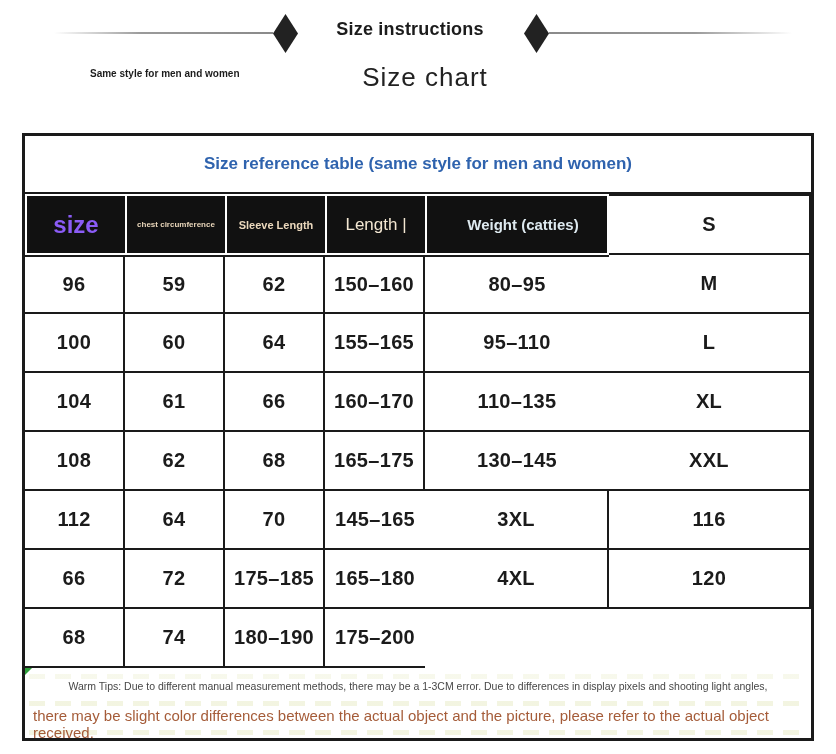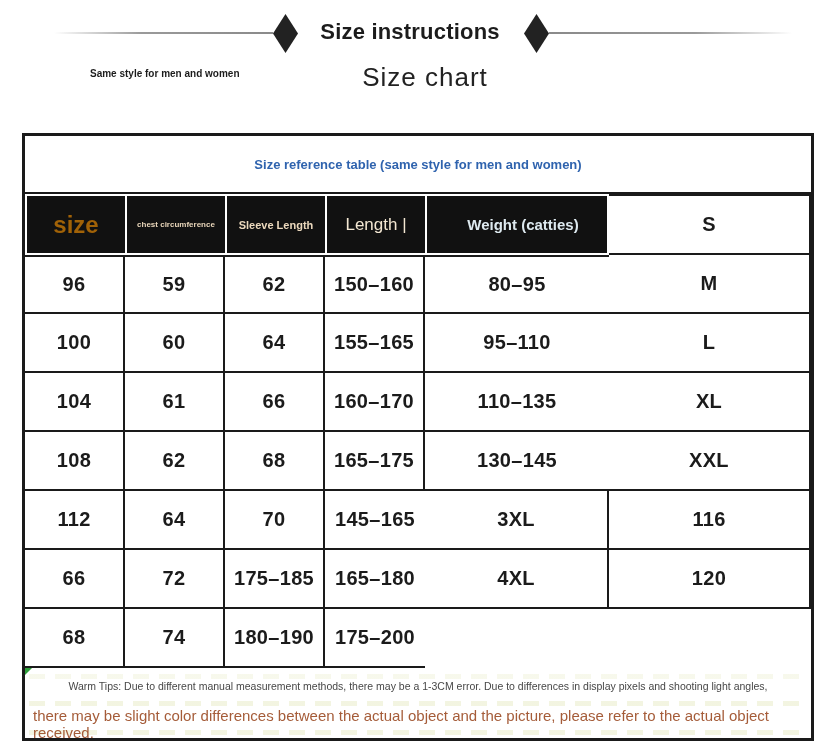--- a/index.html
+++ b/index.html
@@ -9,39 +9,39 @@
   }
   
   .decor-line{position:absolute;top:32px;height:2px;}
   .line-left{left:54px;width:219px;background:linear-gradient(90deg,rgba(150,150,150,0),#9a9a9a 40%,#8a8a8a);}
   .line-right{left:549px;width:243px;background:linear-gradient(270deg,rgba(150,150,150,0),#9a9a9a 40%,#8a8a8a);}
   .diamond{position:absolute;top:14px;width:25px;height:39px;background:#222222;
     clip-path:polygon(50% 0,100% 50%,50% 100%,0 50%);}
   .diamond-left{left:273px;}
   .diamond-right{left:524px;}
   .main-title{position:absolute;top:19px;left:300px;width:220px;text-align:center;
-    font-size:22px;font-weight:600;color:#1c1c1c;letter-spacing:.2px;}
+    font-size:18px;font-weight:600;color:#1c1c1c;letter-spacing:.2px;}
   .left-note{position:absolute;top:68px;left:90px;font-size:10px;font-weight:700;color:#1c1c1c;}
   .sub-title{position:absolute;top:62px;left:310px;width:230px;text-align:center;
     font-size:26px;font-weight:400;color:#222222;letter-spacing:1px;}
   
   .size-table{
     position:absolute;left:22px;top:133px;width:792px;height:608px;box-sizing:border-box;
     border:3px solid #1a1a1a;background:#ffffff;
     display:grid;
     grid-template-columns:100px 100px 100px 100px 184px 1fr;
     grid-template-rows:58px 61px repeat(7,59px) 1fr;
   }
   .caption-cell{grid-column:1/-1;display:flex;align-items:center;justify-content:center;
     border-bottom:2px solid #1a1a1a;}
-  .caption-text{font-size:13px;font-weight:600;color:#2f63ae;text-align:center;}
+  .caption-text{font-size:17px;font-weight:600;color:#2f63ae;text-align:center;}
   .hcell{background:#111111;display:flex;align-items:center;justify-content:center;
     border:2px solid #ffffff;border-right:none;text-align:center;}
   .hcell.hlast{border-right:2px solid #ffffff;}
-  .h-size{font-size:24px;font-weight:600;color:#a16207;}
+  .h-size{font-size:24px;font-weight:600;color:#8b5cf6;}
   .h-chest{font-size:8px;font-weight:600;color:#e9d6ba;}
   .h-sleeve{font-size:11px;font-weight:700;color:#ecd9bd;}
   .h-length{font-size:17px;font-weight:500;color:#f3e7d2;}
   .h-height{font-size:20px;font-weight:600;color:#ecce9c;}
   .h-weight{font-size:15px;font-weight:700;color:#dde9ef;margin-left:12px;}
   .cell{display:flex;align-items:center;justify-content:center;
     border-right:2px solid #1a1a1a;border-bottom:2px solid #1a1a1a;
     font-size:20px;font-weight:700;color:#1b1b1b;letter-spacing:.3px;}
   .cell.clast{border-right:none;}
   .cell.r0{border-top:2px solid #1a1a1a;}

